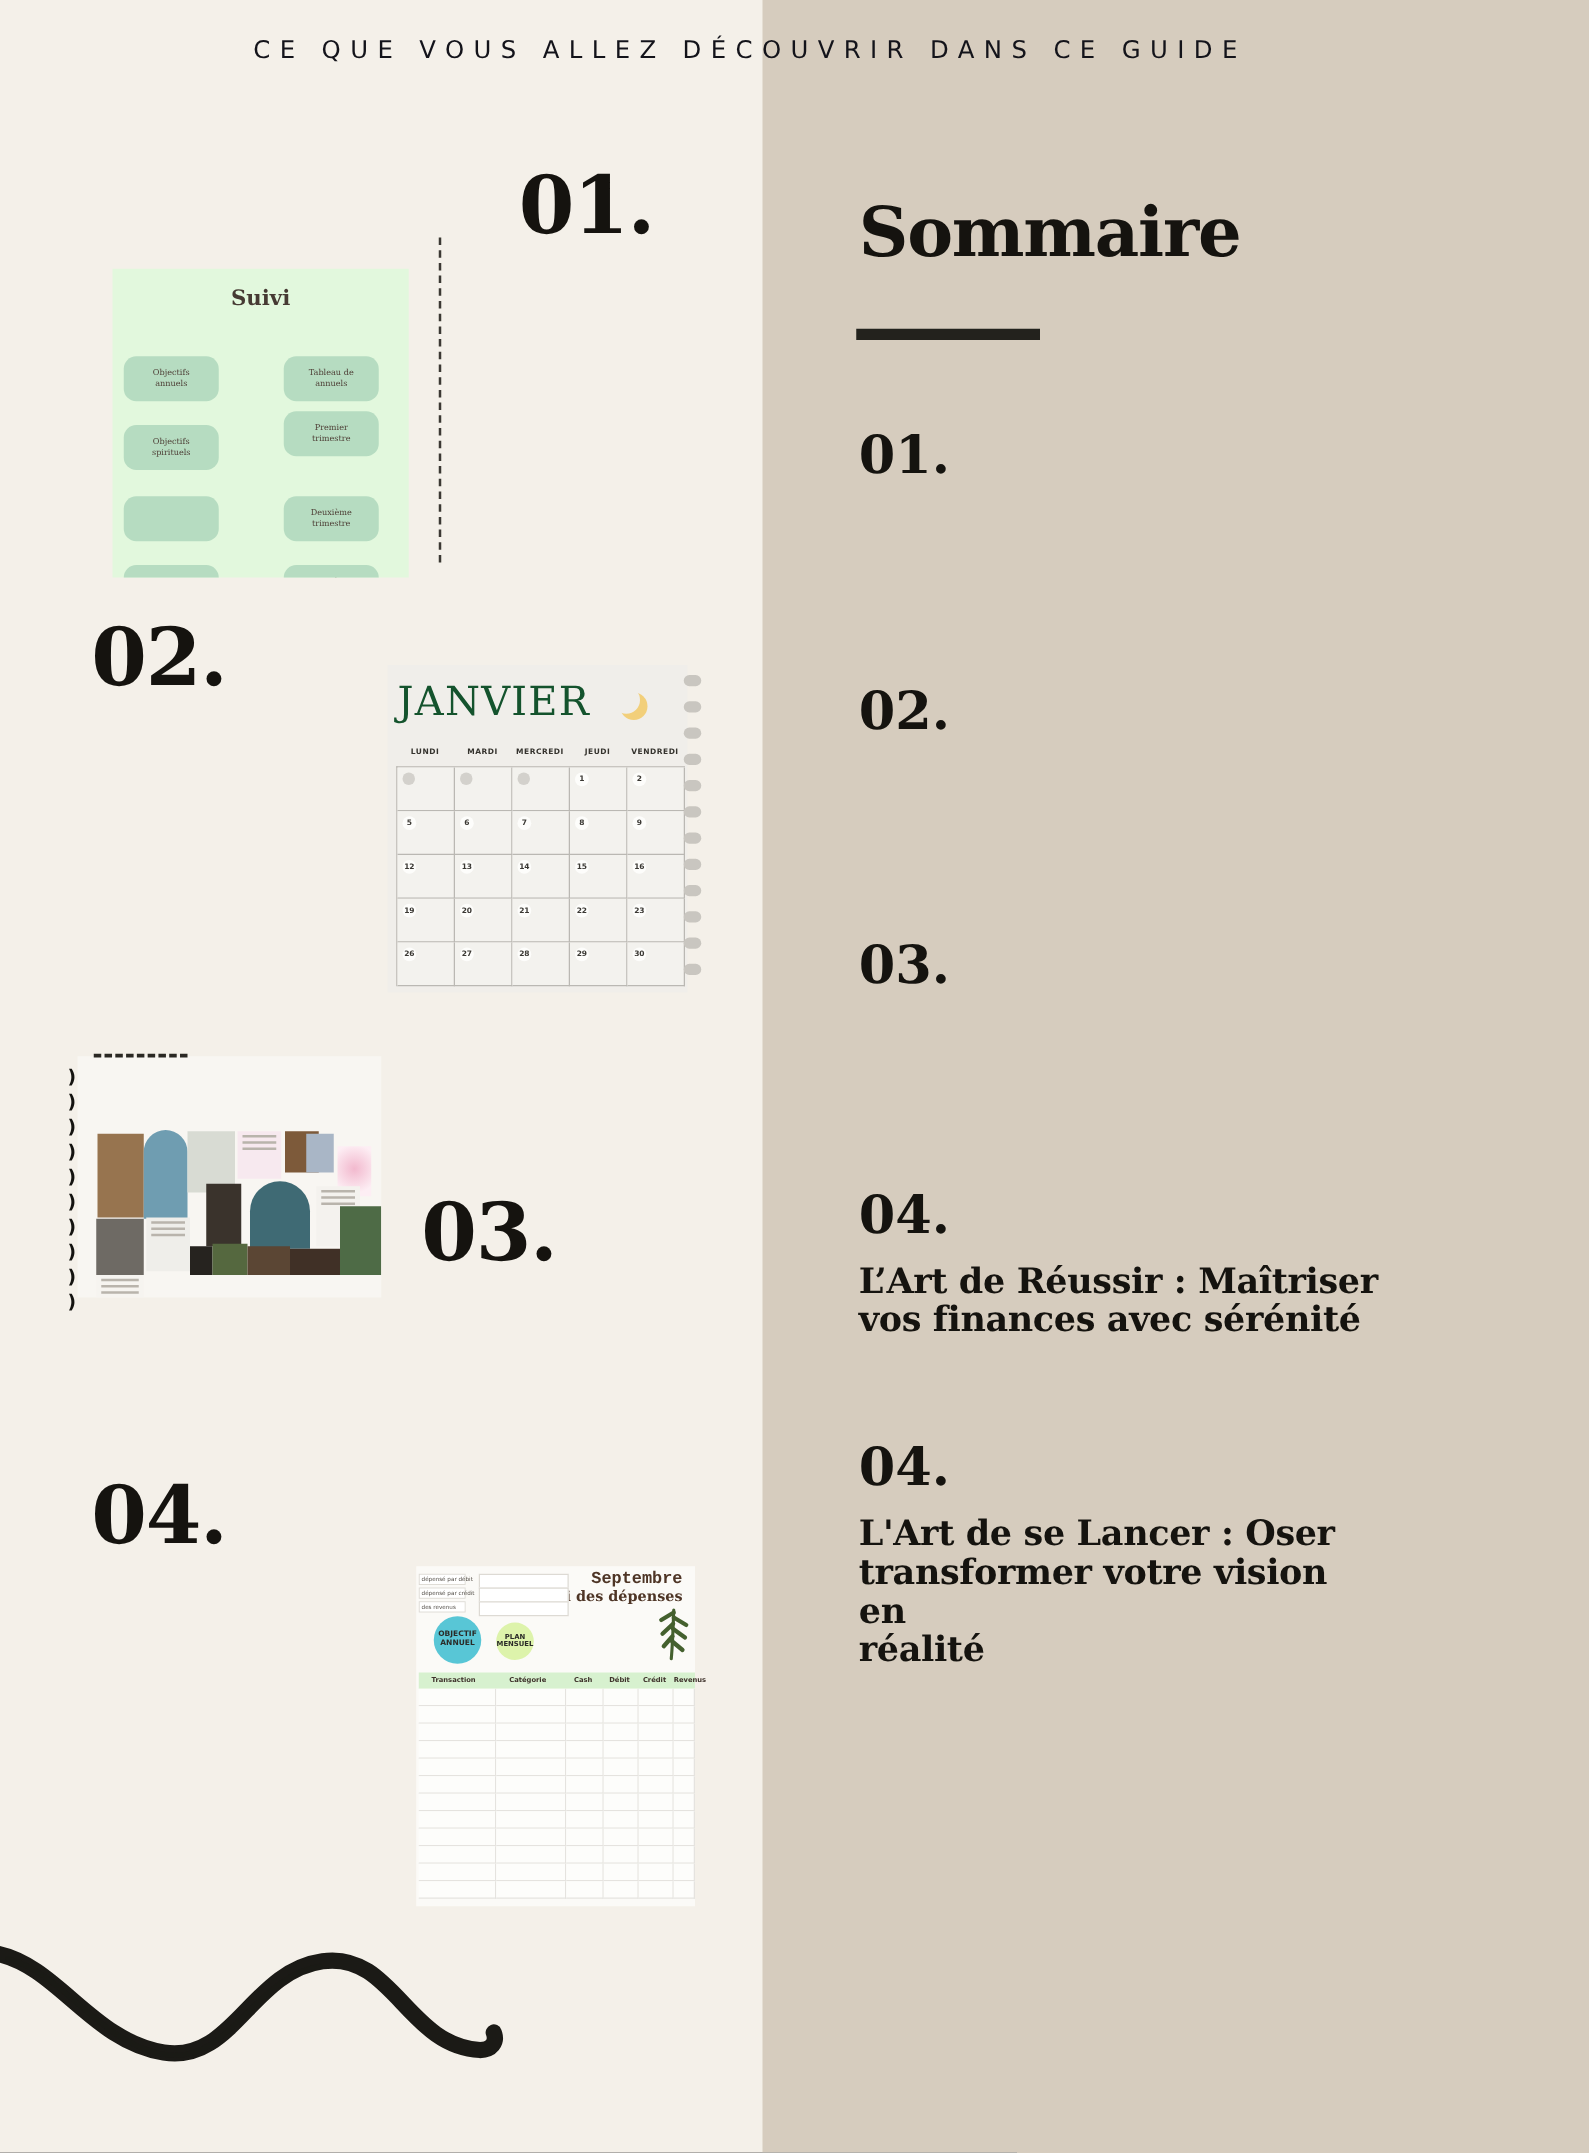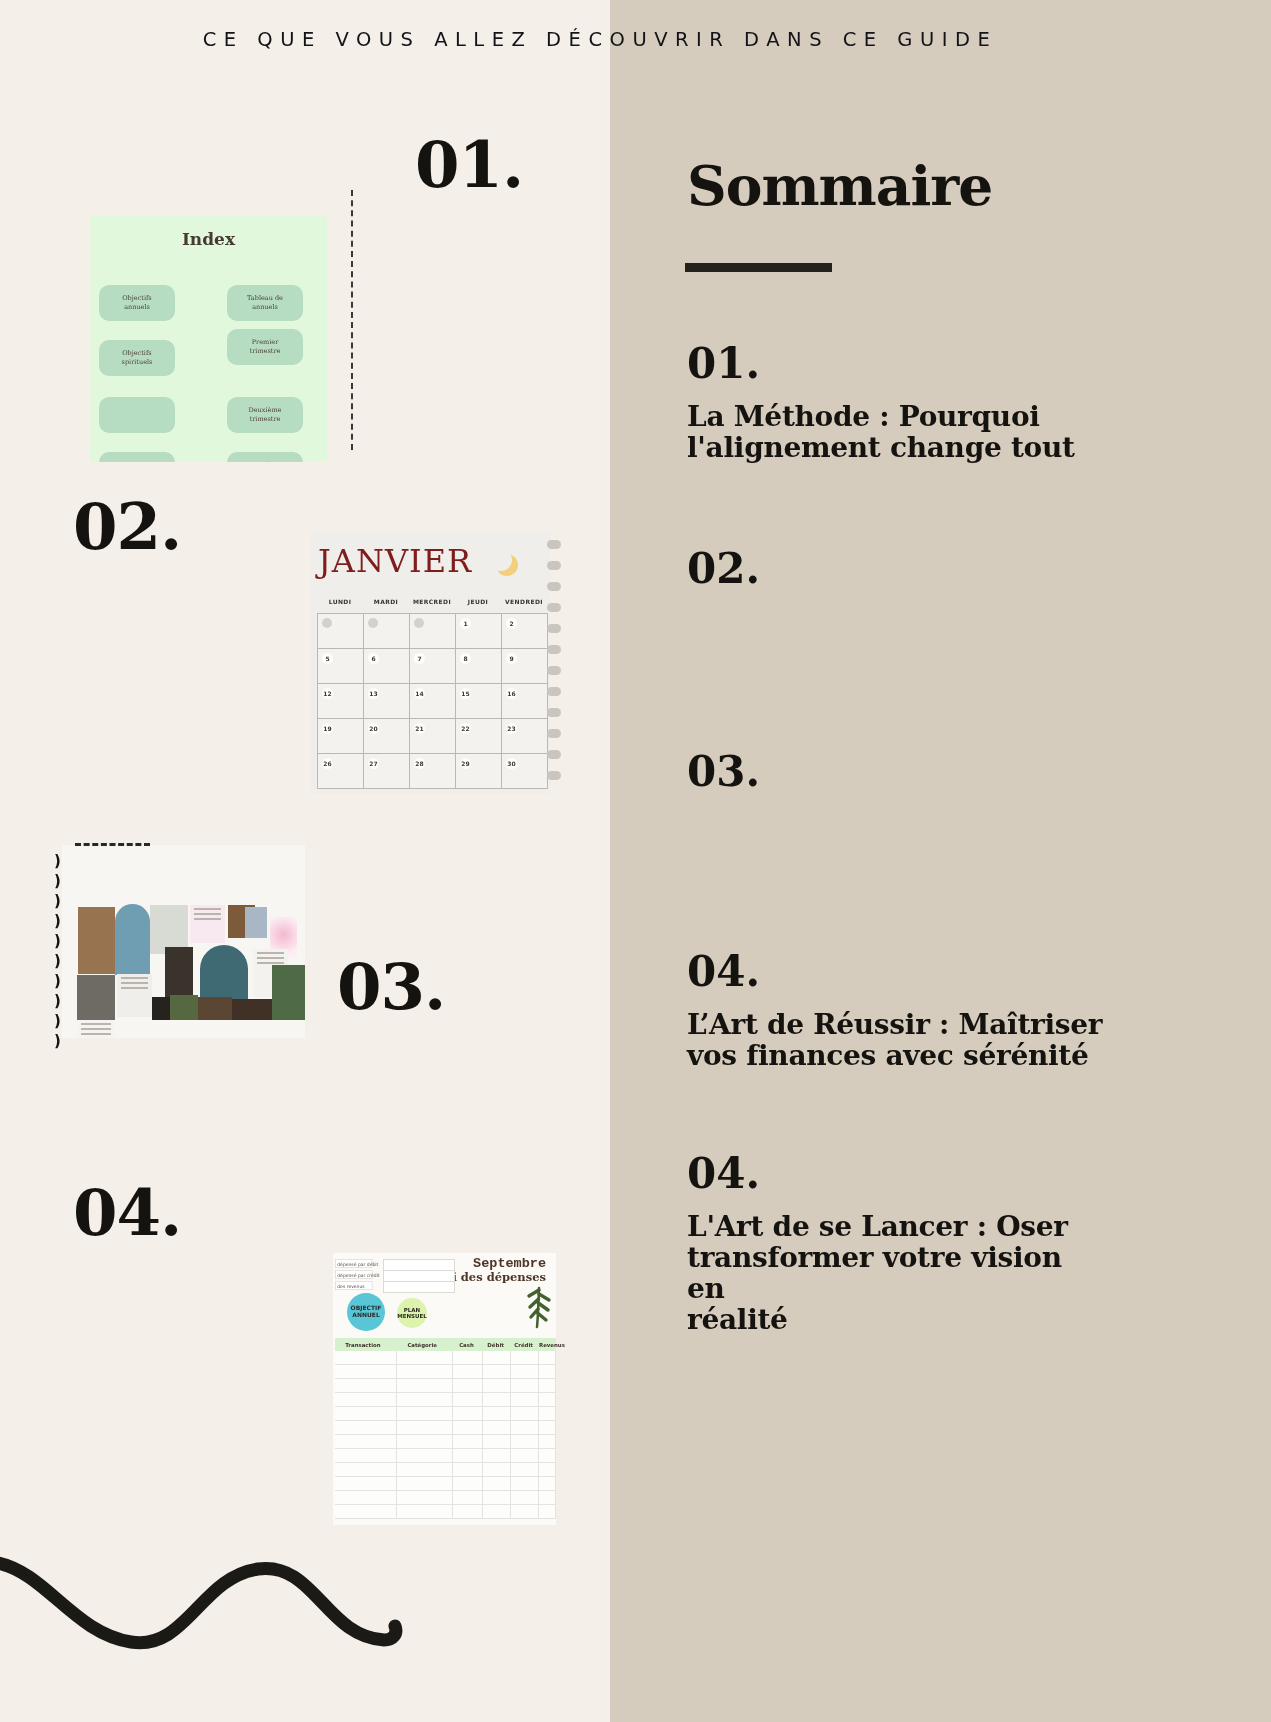--- a/index.html
+++ b/index.html
@@ -23,21 +23,21 @@
   
   #index-thumb{position:absolute;left:90px;top:215px;width:237px;height:247px;background:#e2f8dd;overflow:hidden;}
   #index-title{position:absolute;left:0;top:14px;width:100%;text-align:center;font-weight:600;font-size:17px;color:#463a33;}
   .pill{position:absolute;width:76px;height:36px;border-radius:10px;background:#b6dcc1;color:#4f4138;
     font-size:6.5px;line-height:1.35;text-align:center;display:flex;align-items:center;justify-content:center;
     padding:2px;box-sizing:border-box;white-space:pre-line;}
   
   #dashed-divider{position:absolute;left:351px;top:190px;height:260px;width:0;border-left:2px dashed #3b3833;}
   
   #calendar-thumb{position:absolute;left:310px;top:532px;width:240px;height:262px;background:#f0eeea;}
-  #calendar-title{position:absolute;left:8px;top:10px;font-size:32px;font-weight:400;letter-spacing:1px;color:#7f1d1d;}
+  #calendar-title{position:absolute;left:8px;top:10px;font-size:32px;font-weight:400;letter-spacing:1px;color:#14532d;}
   #moon{position:absolute;left:186px;top:22px;width:24px;height:24px;}
   #moon .m1{position:absolute;left:0;top:0;width:22px;height:22px;border-radius:50%;background:#f2cf7a;}
   #moon .m2{position:absolute;left:-6px;top:-5px;width:22px;height:22px;border-radius:50%;background:#f0eeea;}
   #cal-weekdays{position:absolute;left:7px;top:66px;width:230px;display:flex;}
   .wd{width:46px;text-align:center;font-family:"DejaVu Sans",sans-serif;font-weight:700;font-size:6px;
     letter-spacing:0.4px;color:#35332e;}
   #cal-grid{position:absolute;left:7px;top:81px;width:230px;display:grid;
     grid-template-columns:repeat(5,46px);grid-auto-rows:35px;border-top:1px solid #bab8b3;border-left:1px solid #bab8b3;}
   .cal-cell{border-right:1px solid #bab8b3;border-bottom:1px solid #bab8b3;background:#f3f2ee;padding:4px;box-sizing:border-box;}
   .daynum{display:flex;align-items:center;justify-content:center;width:11px;height:11px;border-radius:50%;
@@ -82,21 +82,20 @@
 
   <div id="right-panel"></div>
 
   <div id="guide-header">CE QUE VOUS ALLEZ DÉCOUVRIR DANS CE GUIDE</div>
 
   <div id="sommaire-title">Sommaire</div>
   <div id="sommaire-rule"></div>
   <div id="som-list">
       <div class="som-item" style="top: 340px;">
         <div class="som-num">01.</div>
-        <div class="som-title">La Méthode : Pourquoi<br>l'alignement change tout</div>
       </div>
       <div class="som-item" style="top: 545px;">
         <div class="som-num">02.</div>
       </div>
       <div class="som-item" style="top: 748px;">
         <div class="som-num">03.</div>
       </div>
       <div class="som-item" style="top: 948px;">
         <div class="som-num">04.</div>
         <div class="som-title">L’Art de Réussir : Maîtriser<br>vos finances avec sérénité</div>
@@ -108,21 +107,21 @@
     </div>
 
   <div id="big-nums">
       <div class="big-num" style="left: 415px; top: 130px;">01.</div>
       <div class="big-num" style="left: 73px; top: 492px;">02.</div>
       <div class="big-num" style="left: 337px; top: 952px;">03.</div>
       <div class="big-num" style="left: 73px; top: 1178px;">04.</div>
     </div>
 
   <div id="index-thumb">
-    <div id="index-title">Index</div>
+    <div id="index-title">Suivi</div>
   <div class="pill" style="left: 9px; top: 70px;">Objectifs
 annuels</div>
       <div class="pill" style="left: 137px; top: 70px;">Tableau de
 annuels</div>
       <div class="pill" style="left: 9px; top: 125px;">Objectifs
 spirituels</div>
       <div class="pill" style="left: 137px; top: 114px;">Premier
 trimestre</div>
       <div class="pill" style="left: 9px; top: 182px;"></div>
       <div class="pill" style="left: 137px; top: 182px;">Deuxième

